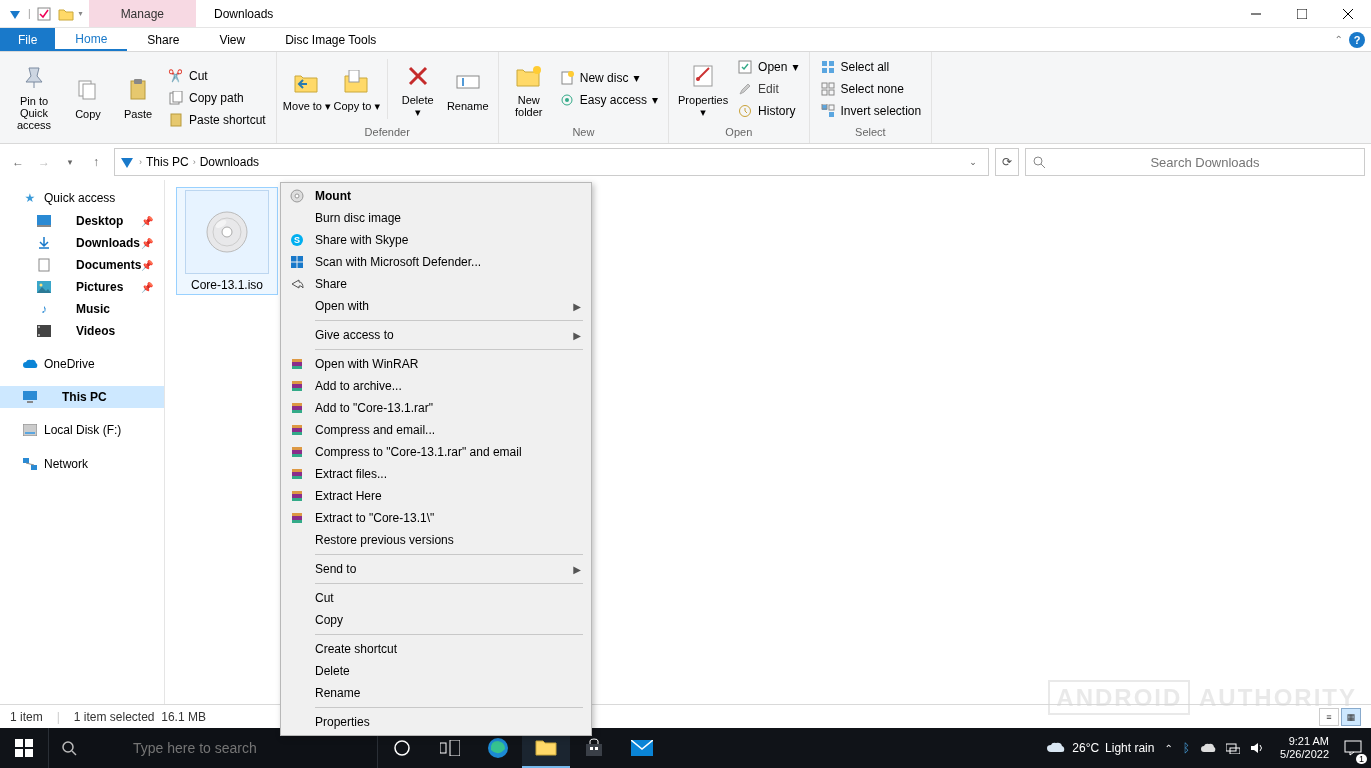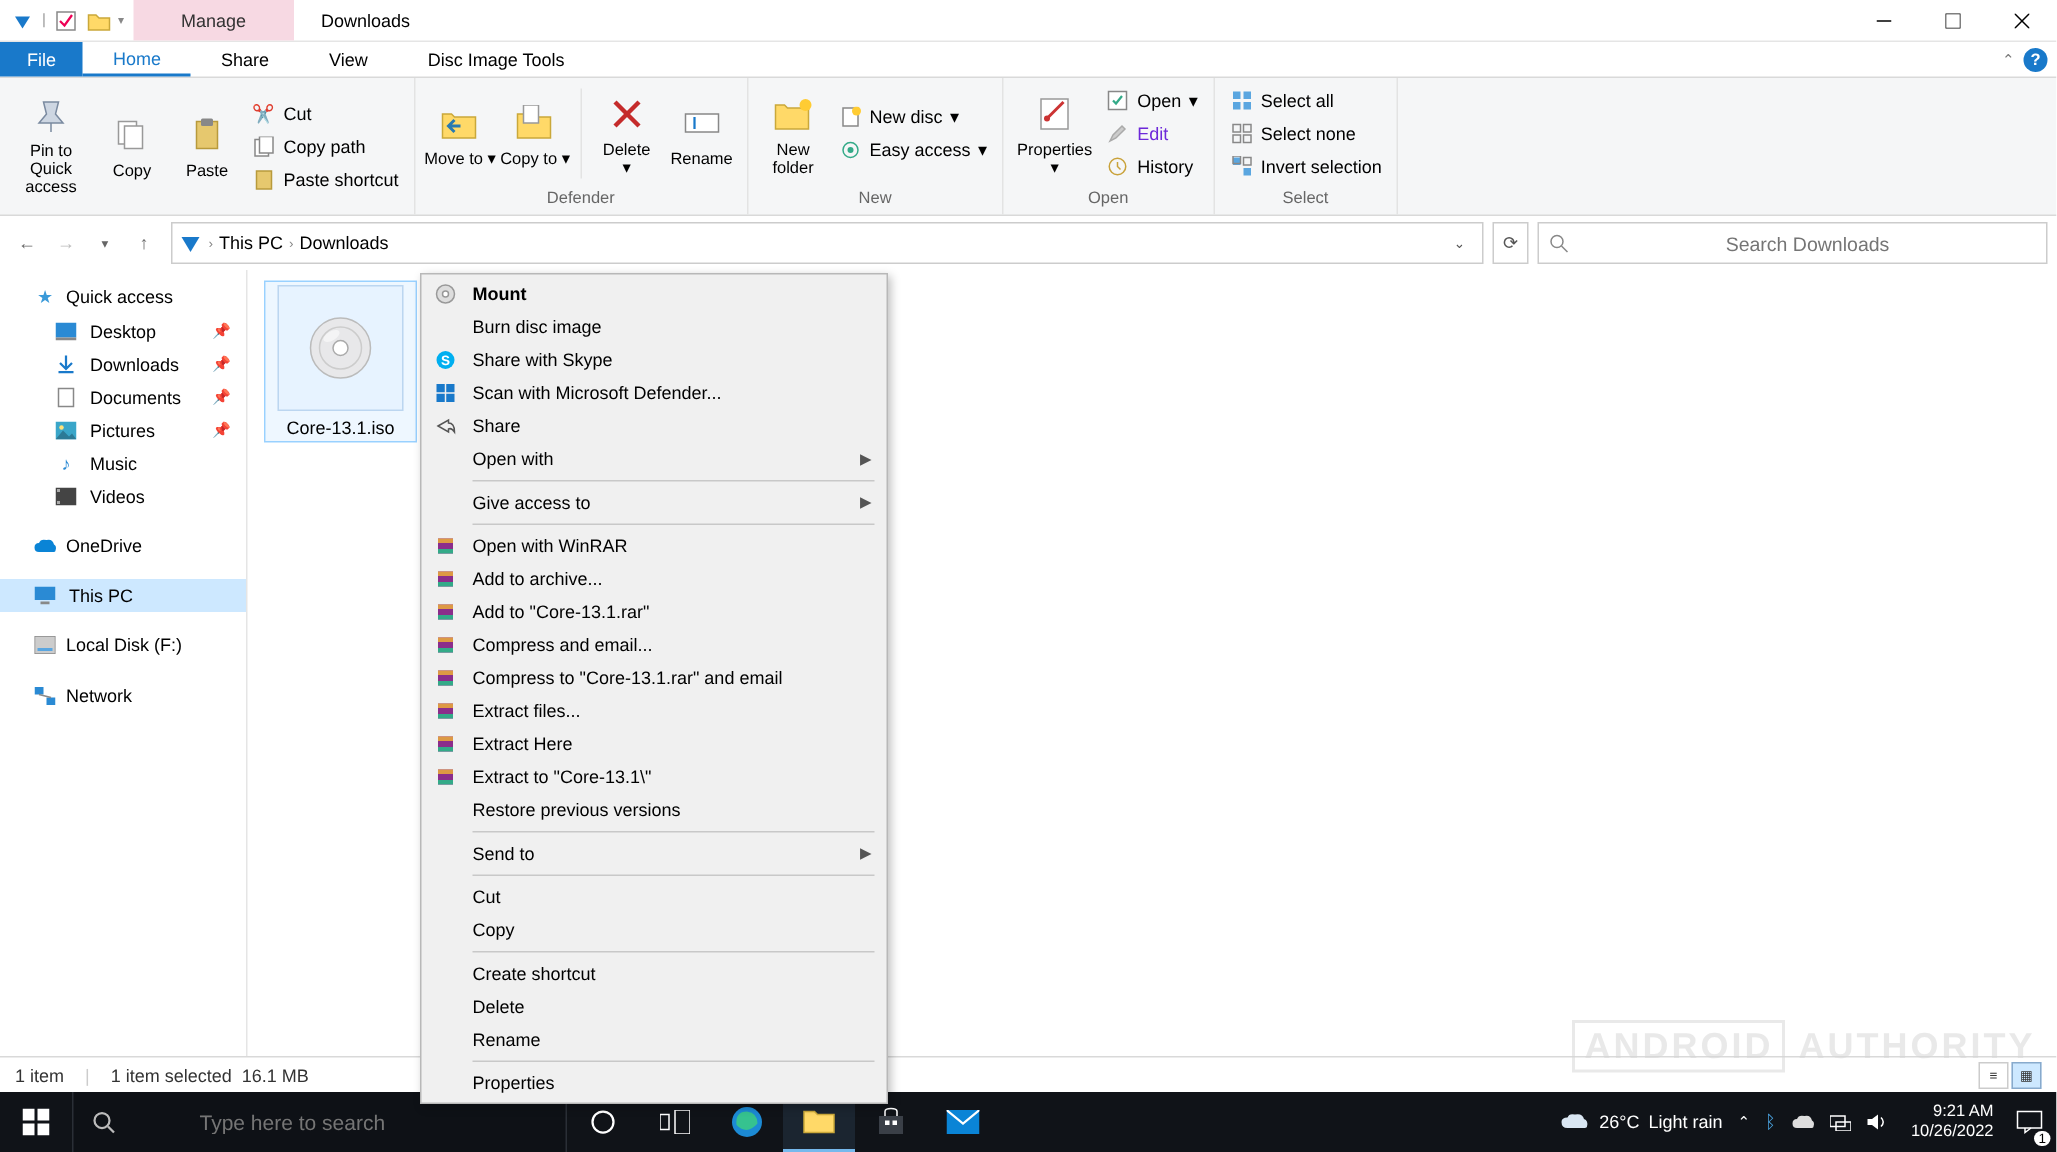--- a/index.html
+++ b/index.html
@@ -46,21 +46,21 @@
 .addrbar .tail { flex: 1; }
 .addrbar .drop, .refresh-btn { width: 22px; height: 26px; display: flex; align-items: center; justify-content: center; color: #555; }
 .refresh-box { border: 1px solid #ccc; height: 28px; display: flex; align-items: center; }
 .searchbar { width: 340px; height: 28px; border: 1px solid #ccc; display: flex; align-items: center; padding: 0 6px; gap: 6px; color: #888; }
 .searchbar input { border: none; outline: none; flex: 1; font-size: 13px; text-align: center; }
 
 
 .body { display: flex; height: calc(768px - 28px - 24px - 92px - 36px - 24px - 40px); }
 .sidebar { width: 165px; border-right: 1px solid #e5e5e5; padding: 6px 0; overflow: hidden; }
 .sb-group-title { padding: 4px 10px 4px 22px; display: flex; align-items: center; gap: 6px; font-size: 12px; }
-.sb-item { padding: 3px 10px 3px 36px; display: flex; align-items: center; gap: 8px; font-size: 12px; position: relative; }
+.sb-item { padding: 3px 10px 3px 36px; display: flex; align-items: center; gap: 24px; font-size: 12px; position: relative; font-weight: bold; }
 .sb-item.selected { background: #cde8ff; }
 .sb-item .pin { position: absolute; right: 10px; color: #777; font-size: 10px; }
 .sb-icon { width: 16px; height: 16px; display: flex; align-items: center; justify-content: center; }
 .sb-sep { height: 10px; }
 
 .content { flex: 1; position: relative; padding: 8px 12px; }
 .file-item { width: 100px; display: flex; flex-direction: column; align-items: center; gap: 4px; }
 .file-item .thumb { width: 84px; height: 84px; background: #fdfdfd; border: 1px solid #bcd6f0; display: flex; align-items: center; justify-content: center; }
 .file-item.selected .thumb { background: #cde8ff33; }
 .file-item.selected { outline: 1px solid #99d1ff; background: #cde8ff55; padding: 2px; }
@@ -297,21 +297,21 @@
           </span>
         <span><span>Properties</span><br>▾</span>
       </div>
       <div class="small-stack">
         <div class="rbtn-small"><span class="sicon">
               <svg width="14" height="14">
                 <rect x="1" y="1" width="12" height="12" fill="#fff" stroke="#888"></rect>
                 <path d="M4 7 L6 9 L10 4" stroke="#3a8" fill="none" stroke-width="1.5"></path>
               </svg>
             </span><span>Open</span> ▾</div>
-        <div class="rbtn-small" style="color:#6d28d9">
+        <div class="rbtn-small" style="color:#404040">
             <span class="sicon">
               <svg width="14" height="14">
                 <path d="M2 12 L4 8 L10 2 L12 4 L6 10 Z" fill="#ccc" stroke="#aaa"></path>
               </svg>
             </span>
             <span>Edit</span>
           </div>
         <div class="rbtn-small">
             <span class="sicon">
               <svg width="14" height="14">
@@ -783,21 +783,21 @@
       </span>
     <span>
         <svg width="14" height="14">
           <path d="M1 5 L4 5 L8 2 L8 12 L4 9 L1 9 Z" fill="#fff"></path>
           <path d="M10 4 Q13 7 10 10" fill="none" stroke="#fff"></path>
         </svg>
       </span>
   </div>
   <div class="clock">
     <span>9:21 AM</span>
-    <span>10/26/2022</span>
+    <span>5/26/2022</span>
   </div>
   <div class="tbtn" style="min-width:36px;position:relative">
     <svg width="18" height="16">
         <rect x="1" y="1" width="16" height="11" fill="none" stroke="#fff"></rect>
         <path d="M6 12 L6 15 L10 12" fill="none" stroke="#fff"></path>
       </svg>
     <span style="position:absolute;bottom:4px;right:4px;background:#fff;color:#000;border-radius:7px;font-size:9px;padding:0 3px">1</span>
   </div>
 </div>
 

